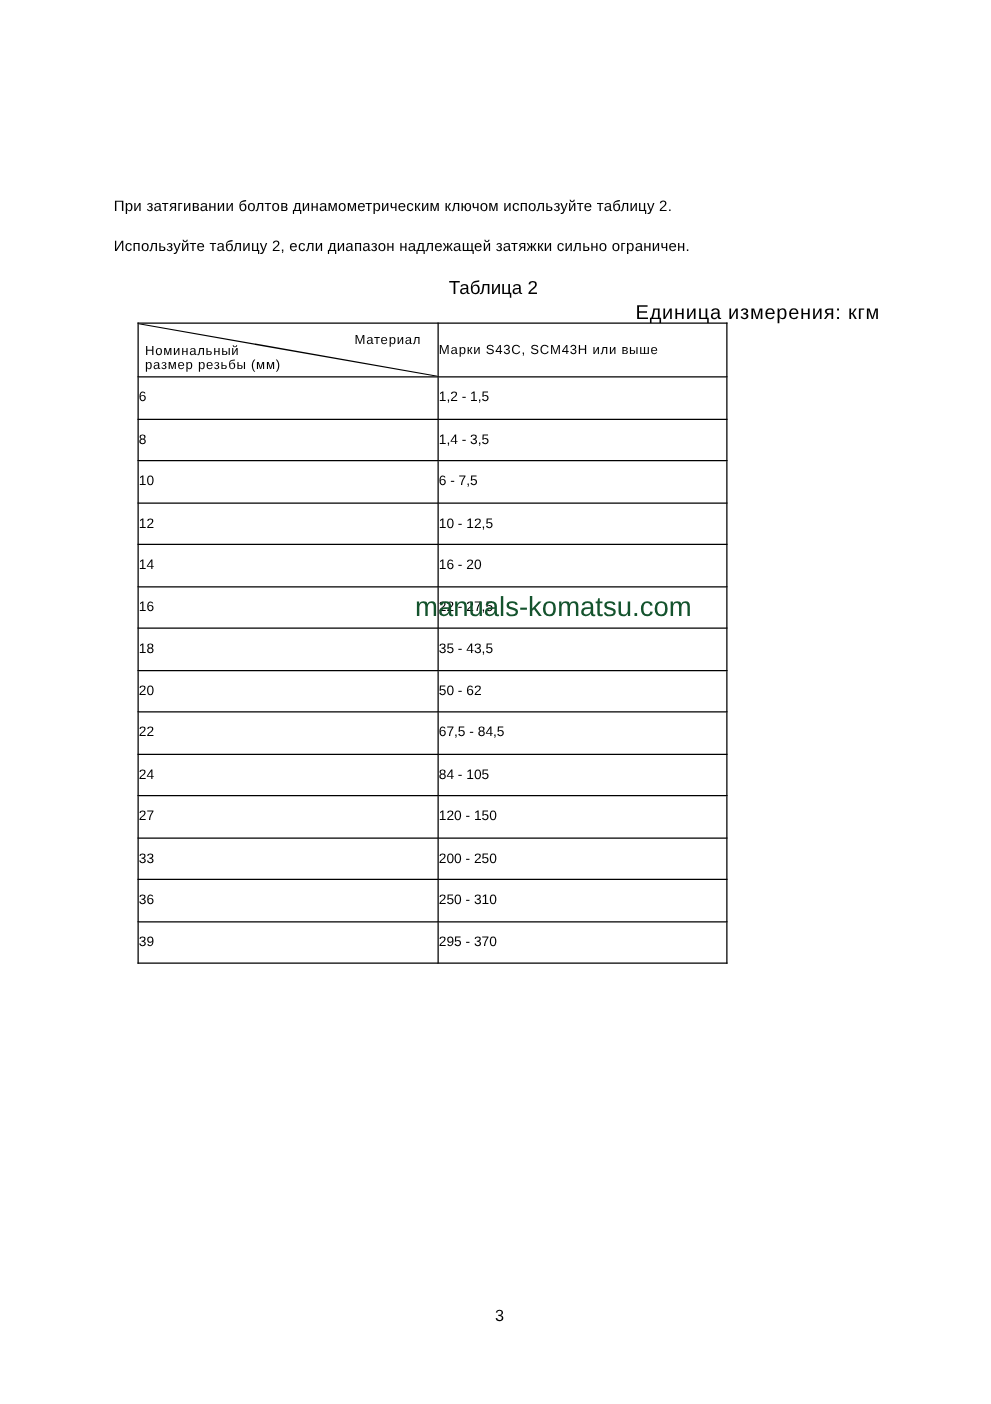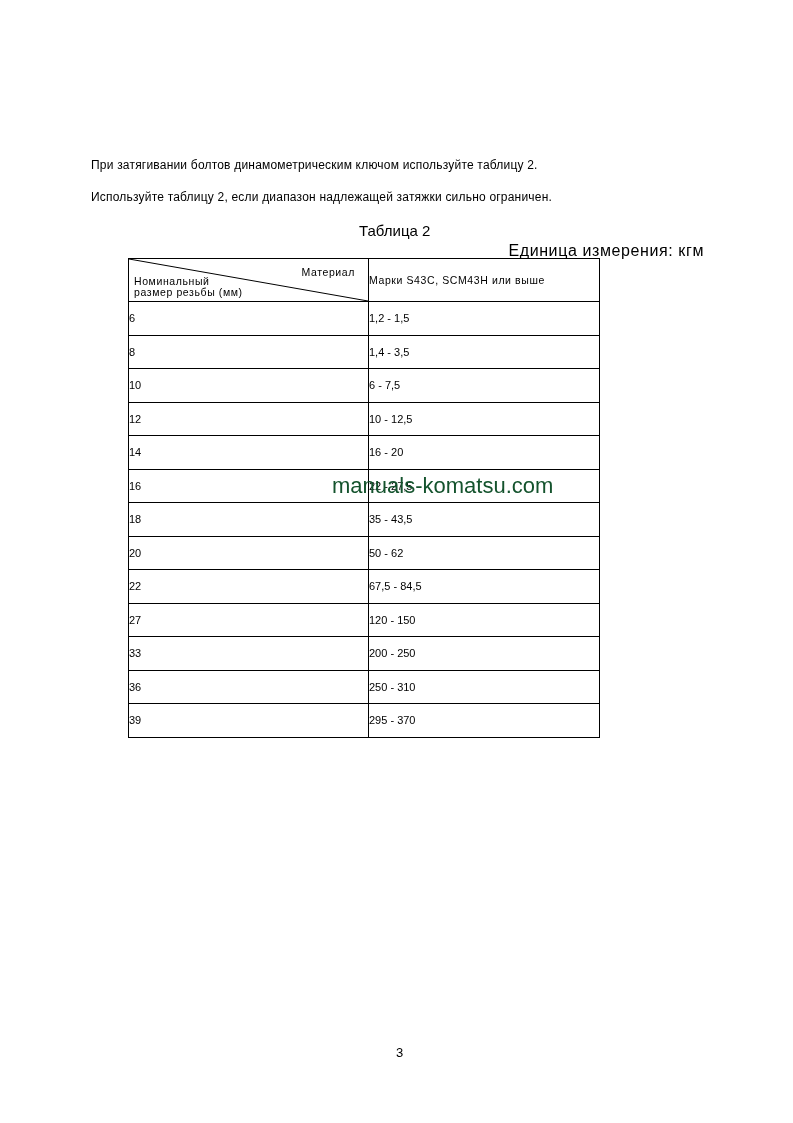--- a/index.html
+++ b/index.html
@@ -3,21 +3,21 @@
   <meta charset="utf-8">
   <style>
     html, body { margin: 0; padding: 0; background: #ffffff; }
     body { width: 793px; height: 1123px; position: relative; overflow: hidden;
            font-family: "Liberation Sans", "DejaVu Sans", sans-serif; color: #000; }
     .para { position: absolute; left: 91px; font-size: 12px; letter-spacing: 0.2px; white-space: nowrap; margin-top: 28px; }
     #p1 { top: 130px; }
     #p2 { top: 162px; }
     .table-title { position: absolute; left: 359px; top: 222px; font-size: 15px; }
     .unit { position: absolute; right: 89px; top: 242px; font-size: 16px; letter-spacing: 0.6px; white-space: nowrap; }
-    .tbl { position: absolute; left: 128px; top: 258px; width: 472px; border-collapse: collapse; table-layout: fixed; }
+    .tbl { position: absolute; left: 110px; top: 258px; width: 472px; border-collapse: collapse; table-layout: fixed; }
     .tbl td { border: 1px solid #000; font-size: 11px; padding: 0; height: 32.5px; }
     .tbl td.c1 { width: 239px; }
     .tbl tr.head td { height: 42px; font-size: 10.5px; letter-spacing: 0.6px; }
     .tbl td.diag { position: relative; text-align: left; }
     .diag svg { position: absolute; left: 0; top: 0; width: 100%; height: 100%; }
     .diag .mat { position: absolute; right: 13px; top: 7px; }
     .diag .nom { position: absolute; left: 5px; top: 17px; line-height: 11px; }
     .tbl td.bold { font-weight: normal; }
     .watermark { position: absolute; left: 332px; top: 473px; font-size: 22px; color: #14532d; white-space: nowrap; }
     .page-num { position: absolute; left: 396px; top: 1045px; font-size: 13px; }
@@ -76,20 +76,24 @@
       </tr>
     <tr>
         <td>20</td>
         <td>50 - 62</td>
       </tr>
     <tr>
         <td>22</td>
         <td>67,5 - 84,5</td>
       </tr>
     <tr>
+        <td>24</td>
+        <td>84 - 105</td>
+      </tr>
+    <tr>
         <td>27</td>
         <td>120 - 150</td>
       </tr>
     <tr>
         <td>33</td>
         <td>200 - 250</td>
       </tr>
     <tr>
         <td>36</td>
         <td>250 - 310</td>

